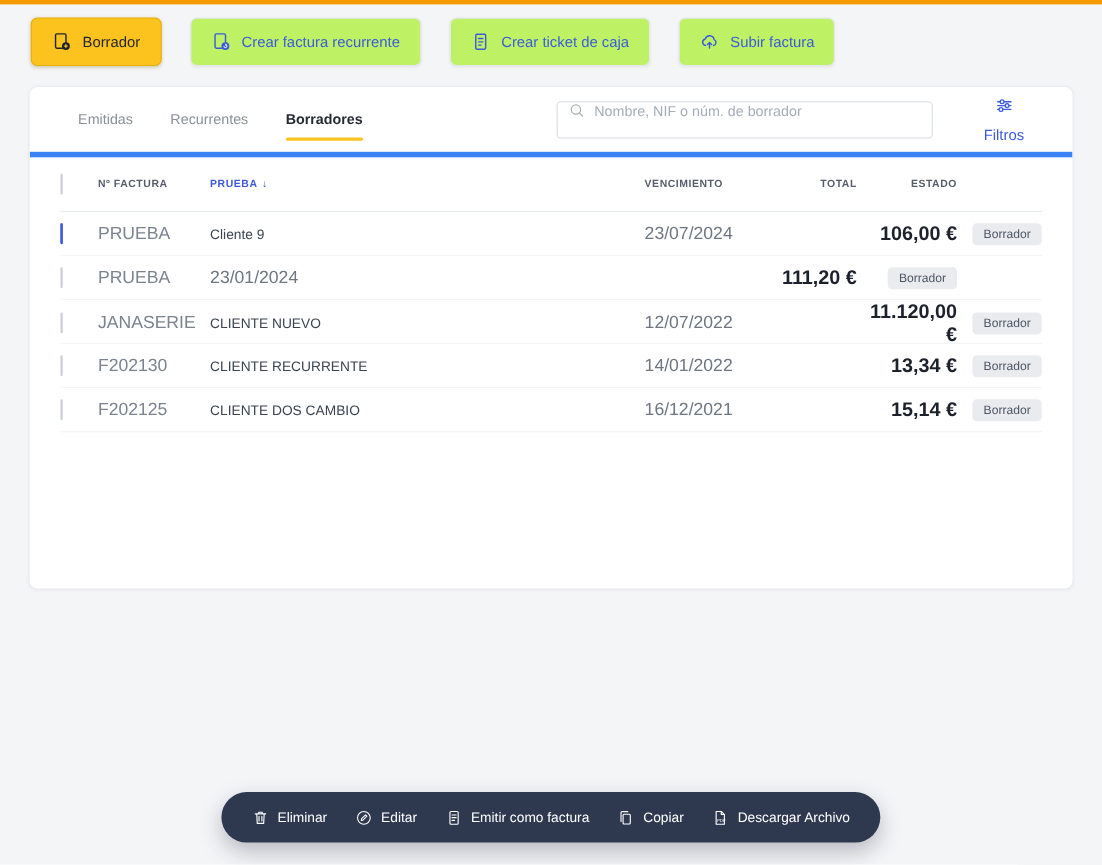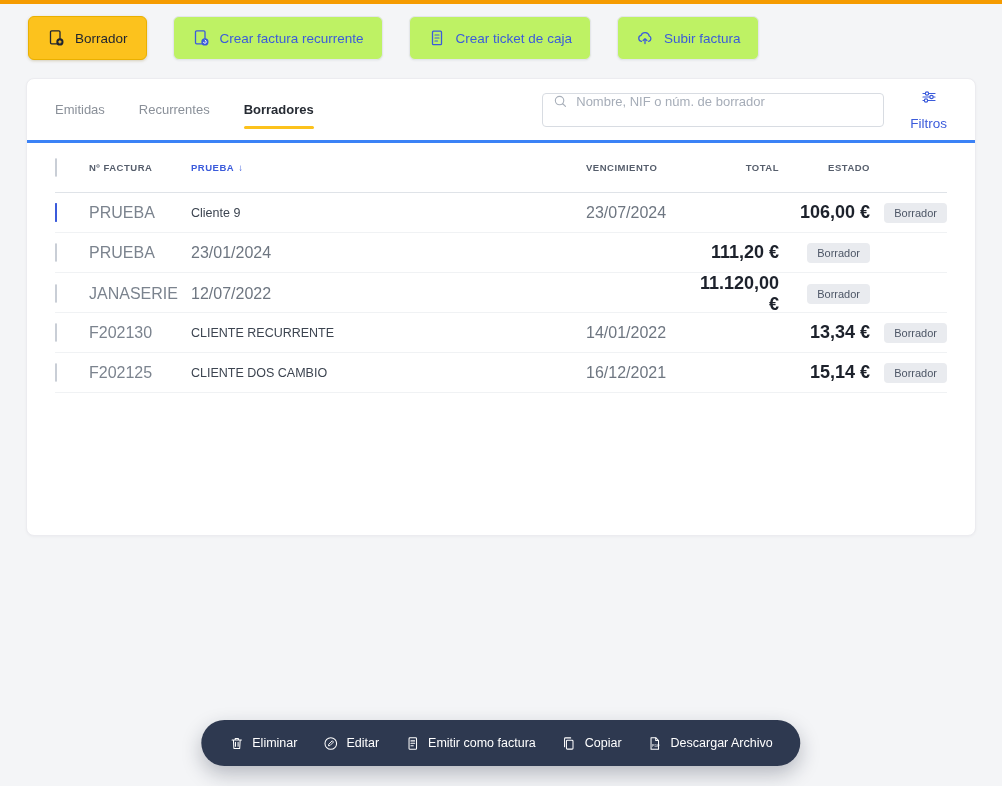--- a/index.html
+++ b/index.html
@@ -27,21 +27,21 @@
     color:#1f2430;
     box-shadow:0 1px 3px rgba(120,90,0,0.25);
   }
 
   
   .card {
     margin:10px 26px 0; background:#fff; height:458px;
     border:1px solid #ececf0; border-radius:8px;
     box-shadow:0 1px 3px rgba(30,30,60,0.04); overflow:hidden;
   }
-  .card-header { display:flex; align-items:center; height:64px; padding:0 28px; border-bottom:3px solid #3b82f6; }
+  .card-header { display:flex; align-items:center; height:64px; padding:0 44px; border-bottom:5px solid #3b82f6;gap:20px; }
   .tabs { display:flex; gap:34px; }
   .tab { font-size:13px; color:#8a9099; padding:8px 0; position:relative; cursor:pointer; }
   .tab.active { color:#262b33; font-weight:bold; }
   .tab.active::after {
     content:""; position:absolute; left:0; right:0; bottom:-4px; height:3px;
     background:var(--accent-yellow,#FCC21D); border-radius:2px;
   }
   .search-box {
     margin-left:auto; width:342px; height:34px;
     border:1px solid #d8dce2; border-radius:4px;
@@ -207,20 +207,21 @@
       <div class="cell c-fecha"></div>
       <div class="cell c-total right">111,20 €</div>
       <div class="c-estado">
           <span class="badge">Borrador</span>
         </div>
     </div>
 
     <div class="row">
       <div><span class="checkbox"></span></div>
       <div class="cell c-num">JANASERIE</div>
+      <div class="cell c-cliente">CLIENTE NUEVO</div>
       <div class="cell c-fecha">12/07/2022</div>
       <div class="cell c-fecha"></div>
       <div class="cell c-total right">11.120,00 €</div>
       <div class="c-estado">
           <span class="badge">Borrador</span>
         </div>
     </div>
 
     <div class="row">
       <div><span class="checkbox"></span></div>

